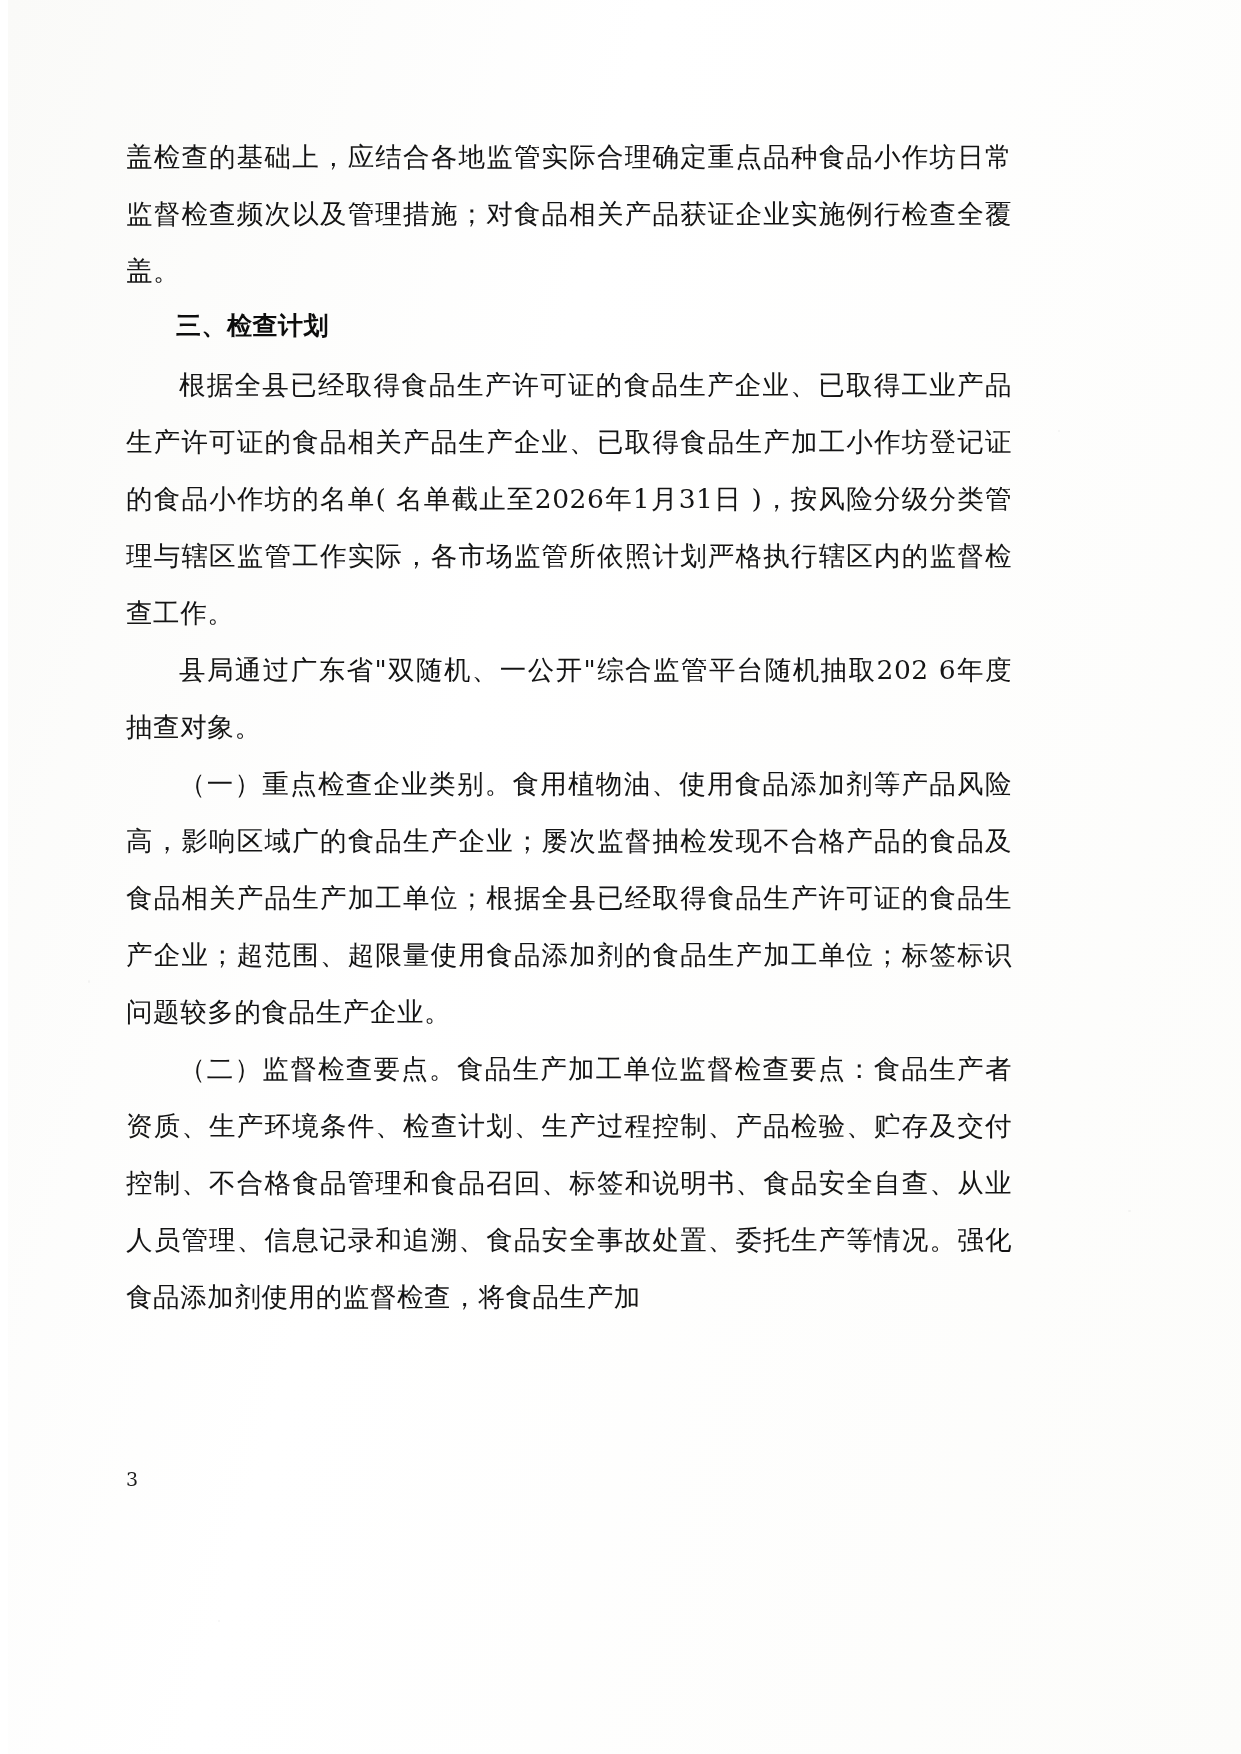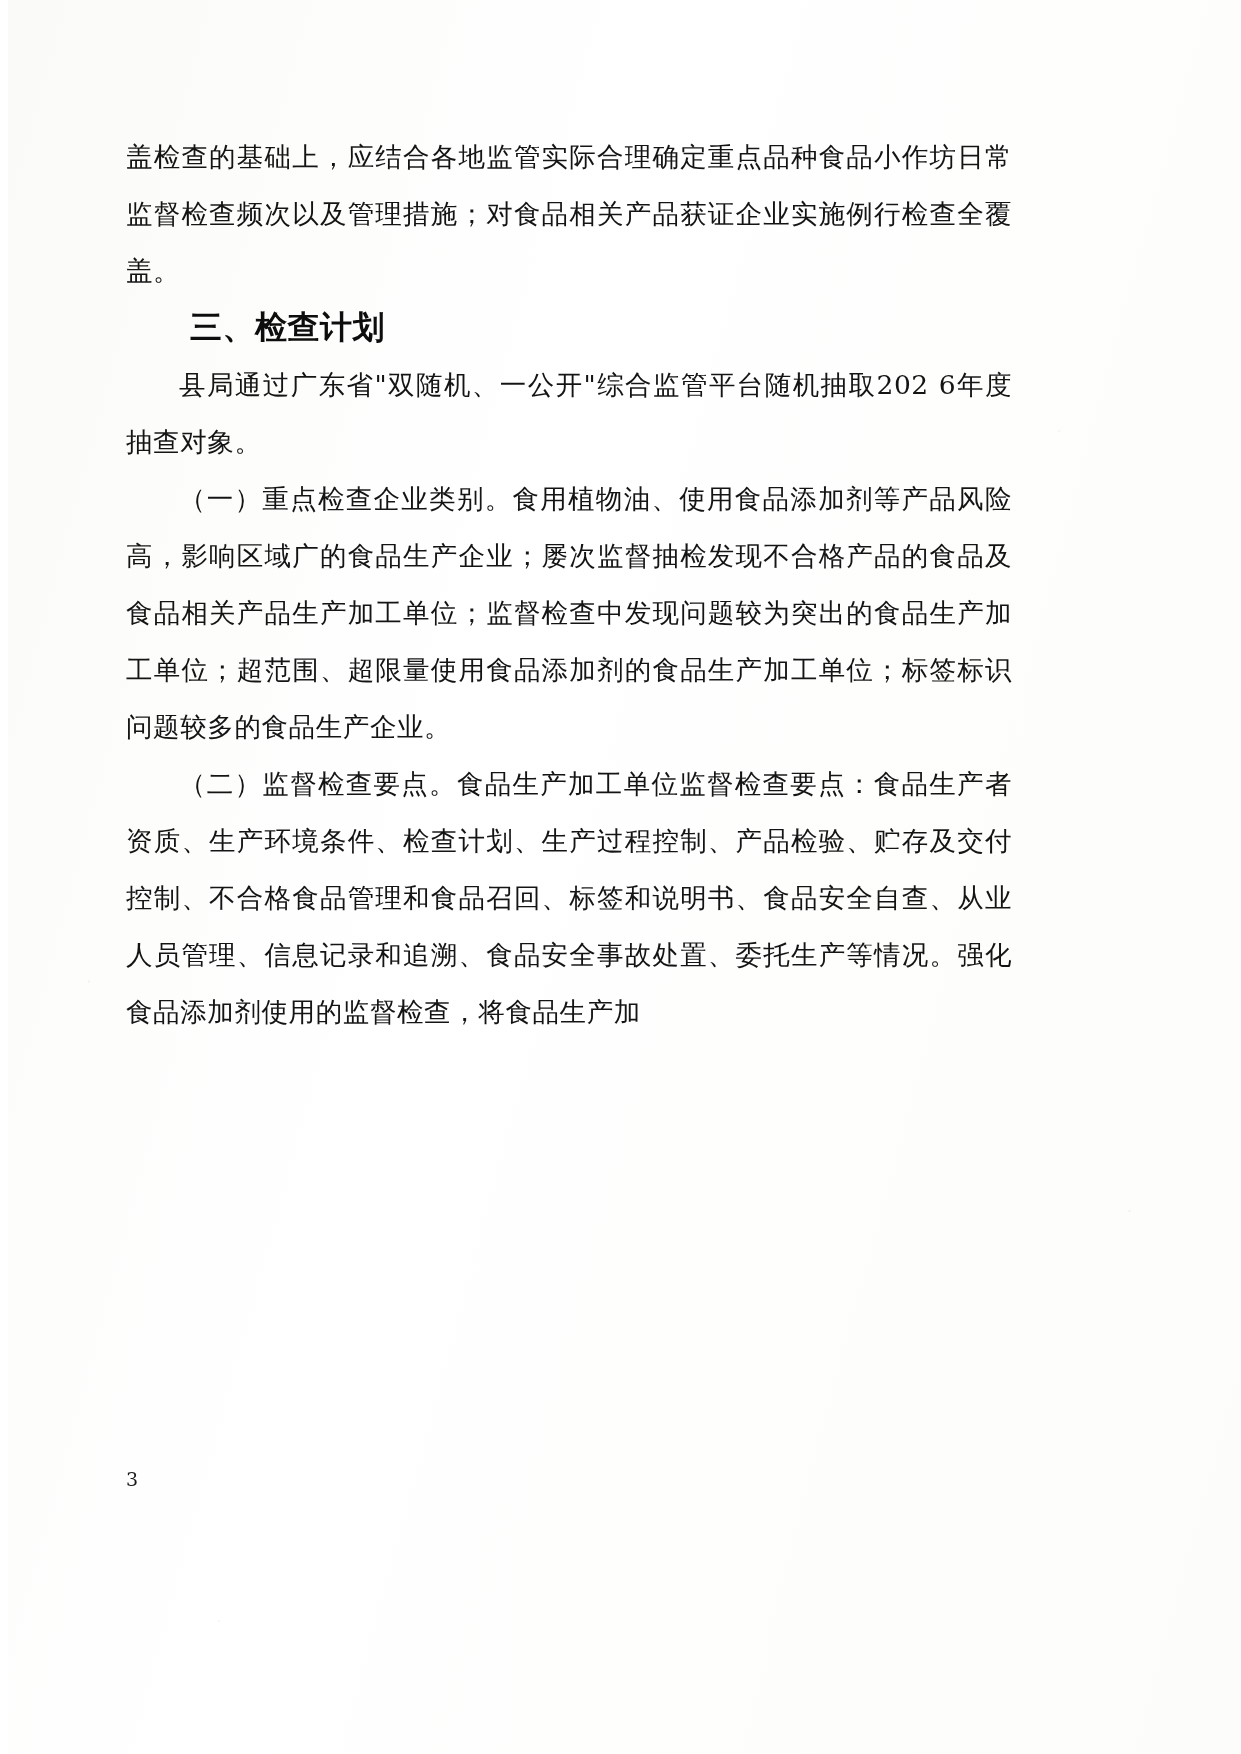--- a/index.html
+++ b/index.html
@@ -52,22 +52,22 @@
     text-justify: inter-ideograph;
     margin: 0;
     white-space: normal;
     word-break: break-all;
     -webkit-font-smoothing: antialiased;
   }
   .para.indent { text-indent: 2em; }
 
   
   .heading {
-    font-family: Liberation Sans, sans-serif;
-    font-size: 32px;
+    font-family: Liberation Mono, monospace;
+    font-size: 25px;
     font-weight: 700;
     line-height: 57px;
     color: #0d0d0d;
     margin: 0;
     text-indent: 2em;
     letter-spacing: 0.5px;
   }
 
   .page-number {
     position: absolute;
@@ -92,25 +92,26 @@
 
 <div class="page">
   <div class="paper-tint"></div>
 
   <div class="content">
 
     <p class="para">盖检查的基础上，应结合各地监管实际合理确定重点品种食品小作坊日常监督检查频次以及管理措施；对食品相关产品获证企业实施例行检查全覆盖。</p>
 
     <h2 class="heading">三、检查计划</h2>
 
+    <p class="para indent">根据全县已经取得食品生产许可证的食品生产企业、已取得工业产品生产许可证的食品相关产品生产企业、已取得食品生产加工小作坊登记证的食品小作坊的名单( 名单截止至2026年1月31日 )，按风险分级分类管理与辖区监管工作实际，各市场监管所依照计划严格执行辖区内的监督检查工作。</p>
 
     <p class="para indent">县局通过广东省"双随机、一公开"综合监管平台随机抽取202 6年度抽查对象。</p>
 
 
-    <p class="para indent">（一）重点检查企业类别。食用植物油、使用食品添加剂等产品风险高，影响区域广的食品生产企业；屡次监督抽检发现不合格产品的食品及食品相关产品生产加工单位；监督检查中发现问题较为突出的食品生产加工单位；超范围、超限量使用食品添加剂的食品生产加工单位；标签标识问题较多的食品生产企业。</p>
+    <p class="para indent">（一）重点检查企业类别。食用植物油、使用食品添加剂等产品风险高，影响区域广的食品生产企业；屡次监督抽检发现不合格产品的食品及食品相关产品生产加工单位；根据全县已经取得食品生产许可证的食品生产企业；超范围、超限量使用食品添加剂的食品生产加工单位；标签标识问题较多的食品生产企业。</p>
 
     <p class="para indent">（二）监督检查要点。食品生产加工单位监督检查要点：食品生产者资质、生产环境条件、检查计划、生产过程控制、产品检验、贮存及交付控制、不合格食品管理和食品召回、标签和说明书、食品安全自查、从业人员管理、信息记录和追溯、食品安全事故处置、委托生产等情况。强化食品添加剂使用的监督检查，将食品生产加</p>
 
   </div>
 
   <div class="page-number">3</div>
 
   <div class="speckle" style="left:1050px; top:430px; width:2px; height:2px;"></div>
   <div class="speckle" style="left:80px;  top:980px; width:2px; height:3px;"></div>
   <div class="speckle" style="left:1120px;top:1210px;width:3px; height:2px;"></div>

